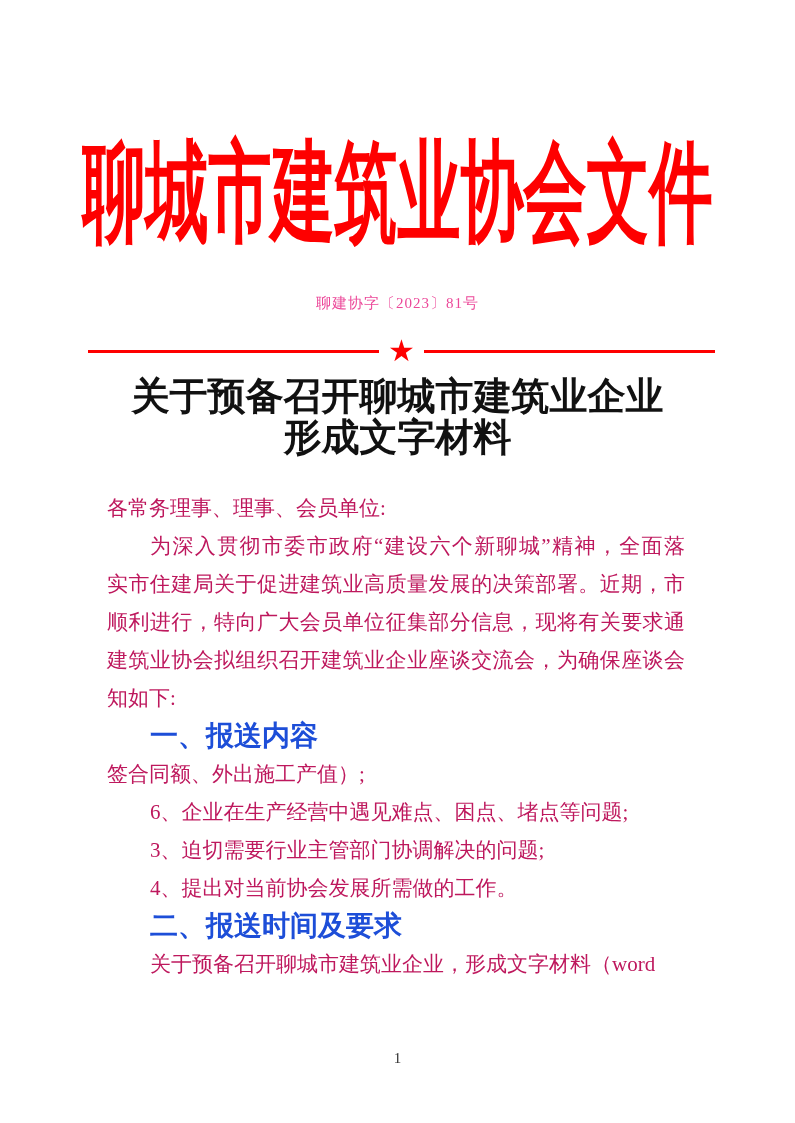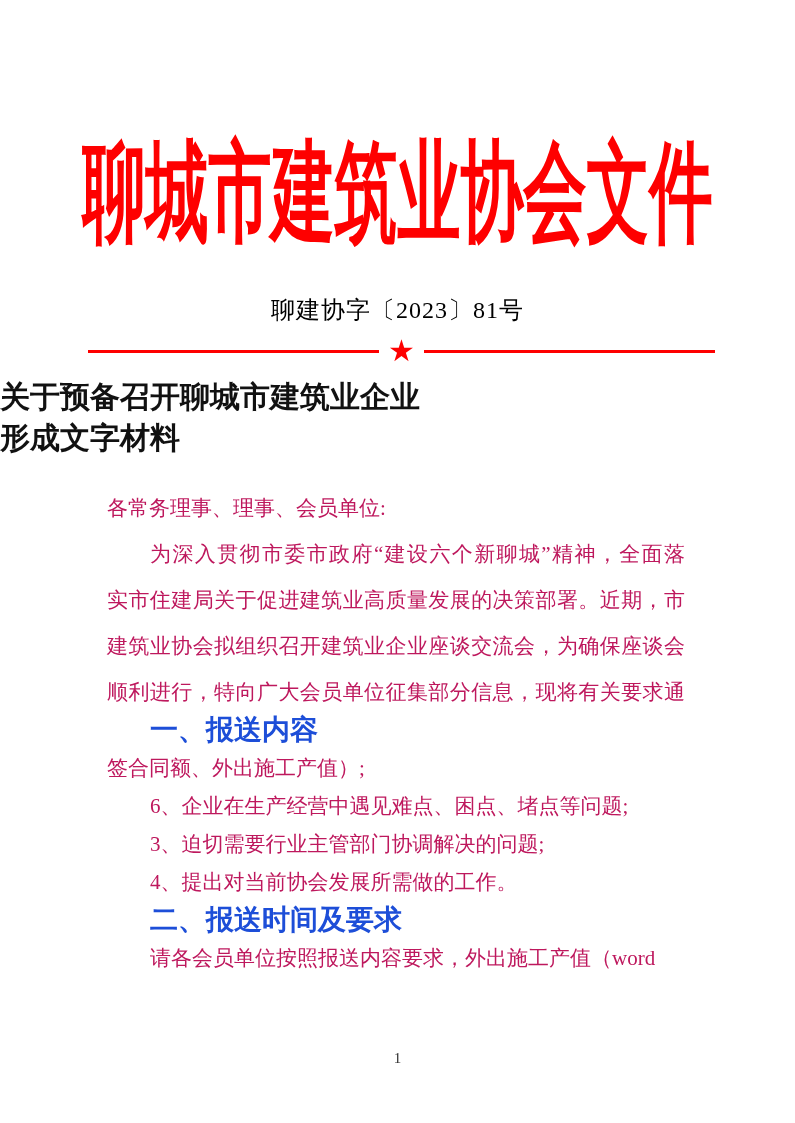--- a/index.html
+++ b/index.html
@@ -31,23 +31,23 @@
     white-space: nowrap;
     transform: scaleY(1.75);
     letter-spacing: 0px;
   }
   .doc-number {
     position: absolute;
     top: 294px;
     left: 0;
     width: 100%;
     text-align: center;
-    font-size: 24px;
+    font-size: 15px;
     letter-spacing: 1px;
-    color: #000000;
+    color: #ec4899;
   }
   .star-divider {
     position: absolute;
     top: 337px;
     left: 88px;
     width: 627px;
     height: 28px;
     display: flex;
     align-items: center;
   }
@@ -61,22 +61,23 @@
     font-size: 30px;
     line-height: 28px;
     margin: 0 9px;
     font-family: "DejaVu Sans", sans-serif;
   }
   .doc-title {
     position: absolute;
     top: 376px;
     left: 0;
     width: 100%;
+    text-align: center;
     font-weight: bold;
-    font-size: 30px;
+    font-size: 38px;
     line-height: 41px;
     color: #111111;
   }
   .body-text {
     position: absolute;
     top: 489px;
     left: 107px;
     width: 578px;
   }
   .body-line {
@@ -90,21 +91,20 @@
   .body-line.bold {
     font-weight: bold;
     font-family: Liberation Sans, sans-serif;
     font-size: 28px;
     color: #1d4ed8;
   }
   .body-line.justify {
     white-space: normal;
     text-align: justify;
     text-align-last: justify;
-    margin-top: 8px;
   }
   .page-number {
     position: absolute;
     top: 1050px;
     left: 0;
     width: 100%;
     text-align: center;
     font-size: 15px;
     color: #333333;
   }
@@ -128,26 +128,27 @@
 
   <div class="doc-title">
     <div>关于预备召开聊城市建筑业企业</div>
     <div>形成文字材料</div>
   </div>
 
   <div class="body-text">
       <div class="body-line">各常务理事、理事、会员单位:</div>
       <div class="body-line indent justify">为深入贯彻市委市政府“建设六个新聊城”精神，全面落</div>
       <div class="body-line justify">实市住建局关于促进建筑业高质量发展的决策部署。近期，市</div>
+      <div class="body-line justify">顺利进行，特向广大会员单位征集部分信息，现将有关要求通</div>
       <div class="body-line justify">建筑业协会拟组织召开建筑业企业座谈交流会，为确保座谈会</div>
-      <div class="body-line justify">顺利进行，特向广大会员单位征集部分信息，现将有关要求通</div>
+      <div class="body-line">知如下:</div>
       <div class="body-line indent bold">一、报送内容</div>
       <div class="body-line">签合同额、外出施工产值）;</div>
       <div class="body-line indent">6、企业在生产经营中遇见难点、困点、堵点等问题;</div>
       <div class="body-line indent">3、迫切需要行业主管部门协调解决的问题;</div>
       <div class="body-line indent">4、提出对当前协会发展所需做的工作。</div>
       <div class="body-line indent bold">二、报送时间及要求</div>
-      <div class="body-line indent">请各会员单位按照报送内容要求，外出施工产值（word</div>
+      <div class="body-line indent">关于预备召开聊城市建筑业企业，形成文字材料（word</div>
     </div>
 
   <div class="page-number">1</div>
 
 </div>
 
 </body></html>

